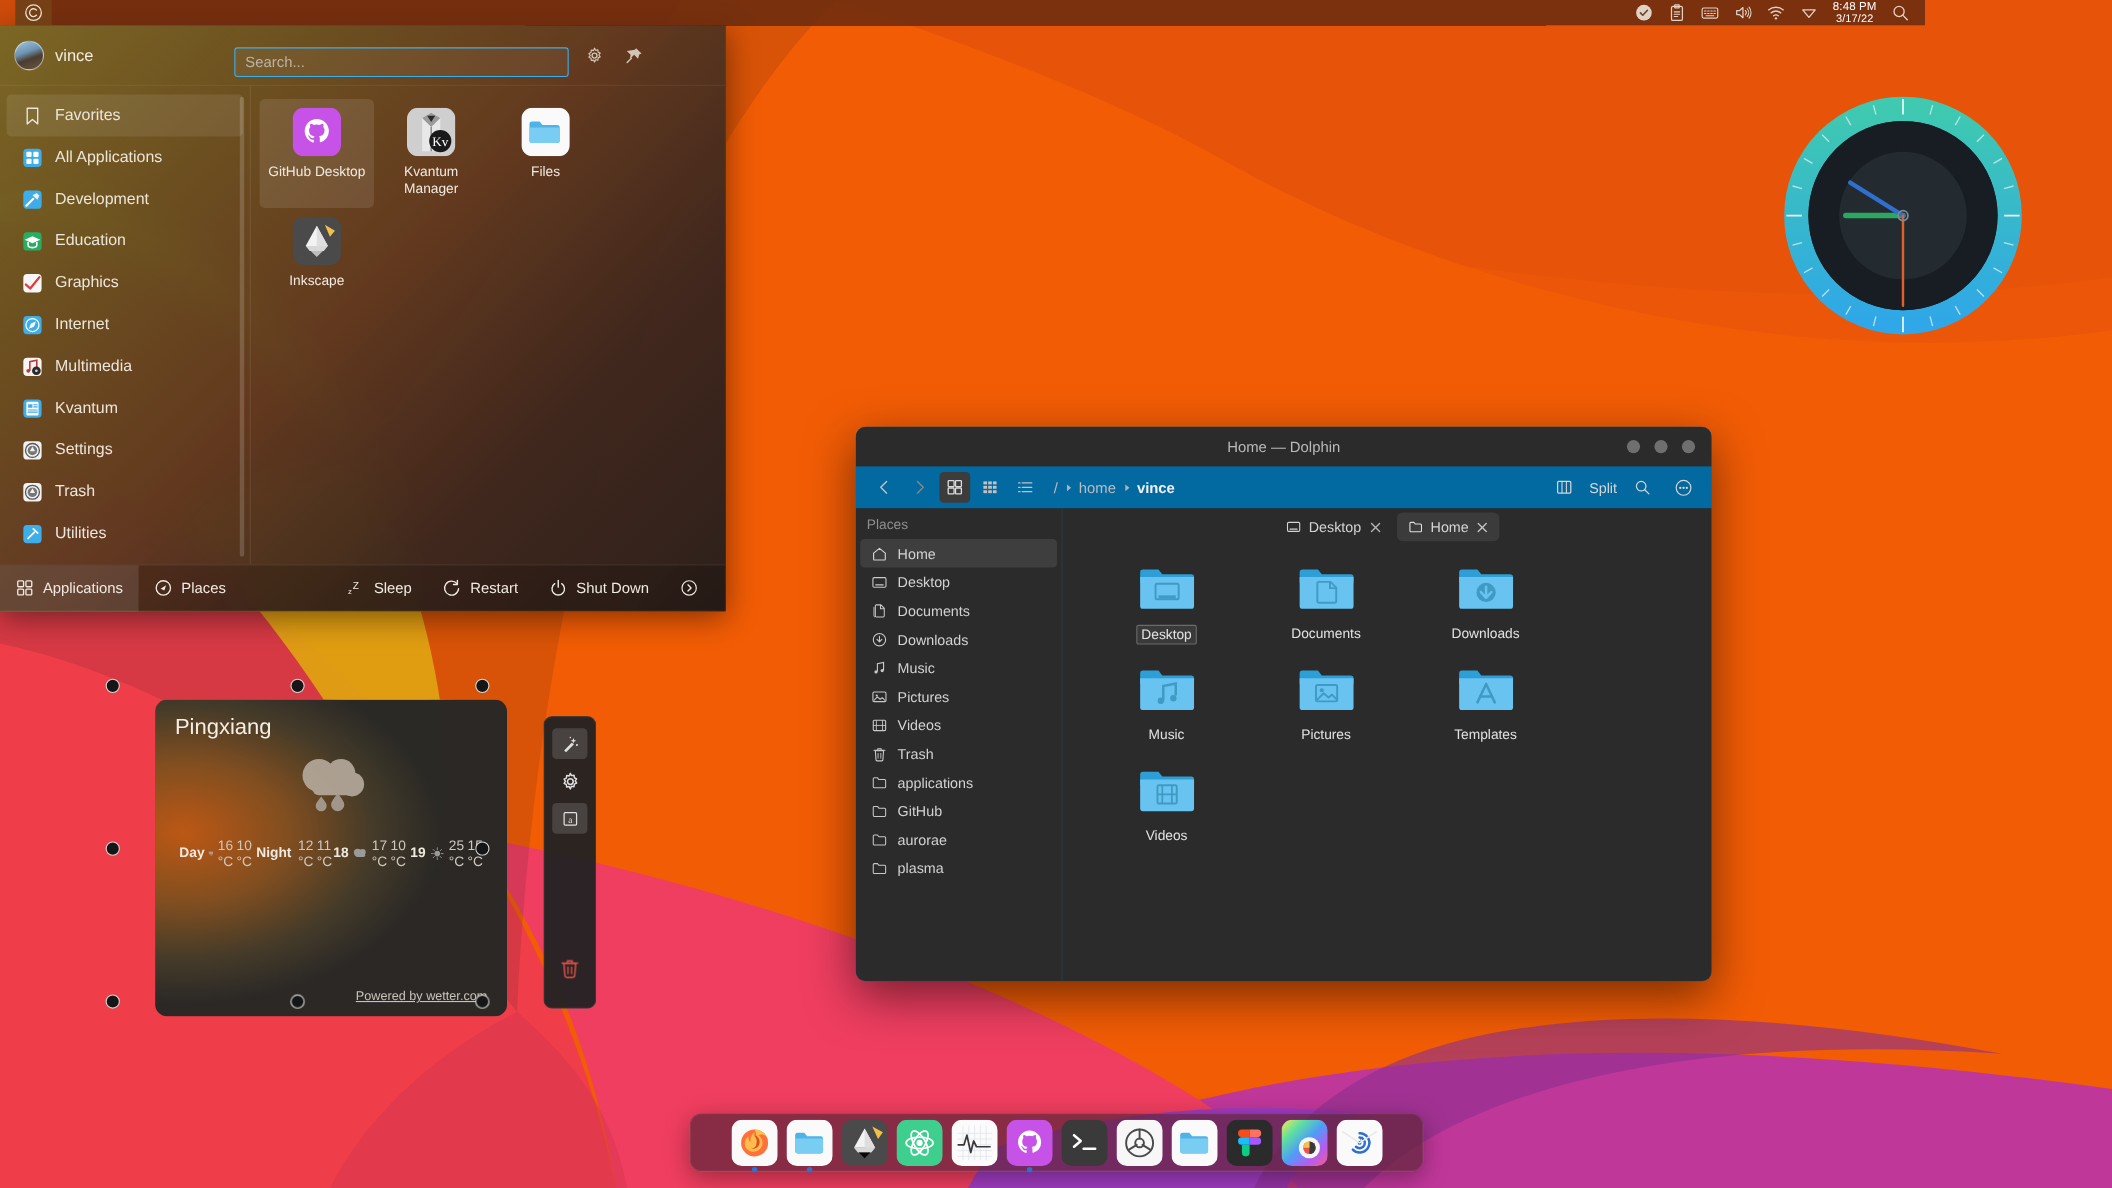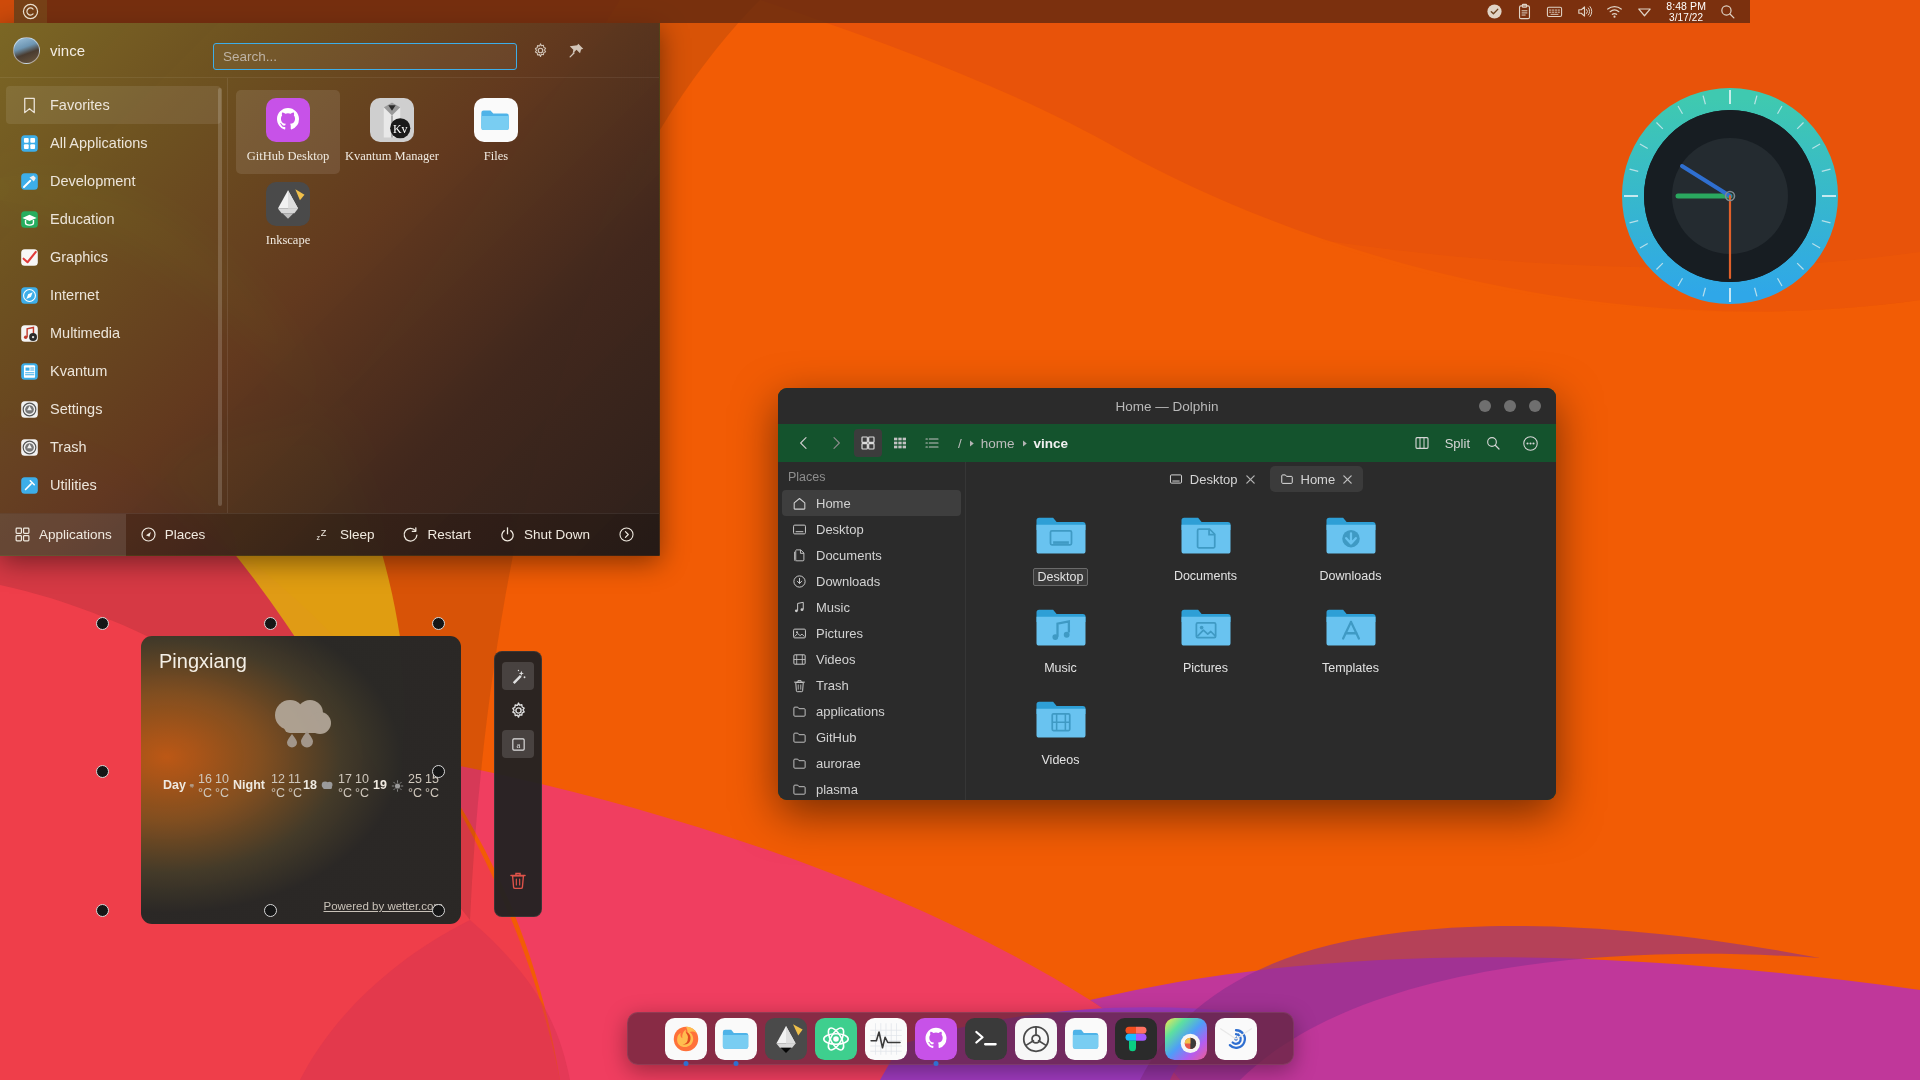--- a/index.html
+++ b/index.html
@@ -77,21 +77,21 @@
   .cat-ico { width:19px; height:19px; flex:none; display:block; }
   #cat-scroll { position:absolute; right:5px; top:10px; width:4px; height:418px; background:rgba(255,255,255,.17); border-radius:2px; }
   #apps-pane { flex:1; border-left:1px solid rgba(255,255,255,.09); padding:12px 8px; }
   #apps-grid { display:flex; flex-wrap:wrap; }
   .app-tile {
     width:104px; padding:8px 4px 10px; border-radius:5px;
     display:flex; flex-direction:column; align-items:center; gap:7px;
   }
   .app-tile.sel { background:rgba(255,255,255,.10); }
   .app-ico { width:44px; height:44px; display:block; }
-  .app-label { color:#f0eae0; font-size:12.5px; text-align:center; line-height:15px;font-family:Liberation Serif, serif; }
+  .app-label { color:#f0eae0; font-size:12.5px; text-align:center; line-height:15px; }
   #launcher-footer {
     height:42px; display:flex; align-items:center;
     background:rgba(0,0,0,.16);
     border-top:1px solid rgba(255,255,255,.08);
     padding-right:10px;
   }
   .foot-btn {
     height:42px; display:flex; align-items:center; gap:8px; padding:0 14px;
     color:#f0eae0; font-size:13.5px;
   }
@@ -107,21 +107,21 @@
   #weather-card {
     position:absolute; left:21px; top:18px; width:320px; height:288px;
     border-radius:11px;
     background:
       radial-gradient(ellipse 300px 200px at 8% 42%, rgba(200,92,20,.92) 0%, rgba(150,90,30,.78) 32%, rgba(70,62,42,.86) 58%, rgba(42,40,38,.93) 78%),
       rgba(40,38,36,.95);
     backdrop-filter:blur(8px);
     padding:14px 18px 10px;
     display:flex; flex-direction:column;
   }
-  #weather-city { color:#f4efe6; font-size:20px; margin-bottom:16px; }
+  #weather-city { color:#f4efe6; font-size:20px; margin-bottom:6px; }
   #weather-main-ico { align-self:center; margin:4px 0 14px; }
   #forecast { display:flex; justify-content:space-between; padding:0 4px; }
   .fc { display:flex; align-items:center; gap:3px; width:66px; }
   .fc-day { color:#efe9e0; font-size:12.5px; font-weight:bold; margin-bottom:3px; }
   .fc-hi { color:#cfc7bc; font-size:12.5px; }
   .fc-lo { color:#cfc7bc; font-size:12.5px; }
   #weather-credit { margin-top:auto; text-align:right; }
   #weather-credit a { color:#c9c2b8; font-size:11.5px; text-decoration:underline; }
   .handle {
     position:absolute; width:13px; height:13px; border-radius:50%;
@@ -132,22 +132,22 @@
     background:rgba(34,34,34,.96); border:1px solid rgba(255,255,255,.08);
     border-radius:8px; display:flex; flex-direction:column; align-items:center;
     padding:10px 0; gap:6px; z-index:21;
   }
   .wt-btn { width:32px; height:28px; display:flex; align-items:center; justify-content:center; border-radius:4px; }
   .wt-btn.active { background:rgba(255,255,255,.14); }
   #wt-trash { margin-top:auto; margin-bottom:12px; }
 
   
   #dolphin {
-    position:absolute; left:778px; top:388px; width:778px; height:412px;
-    background:#14532d; border-radius:9px; z-index:30;
+    position:absolute; left:778px; top:388px; width:778px; height:504px;
+    background:#0369a1; border-radius:9px; z-index:30;
     box-shadow:0 14px 44px rgba(0,0,0,.5);
     display:flex; flex-direction:column; overflow:hidden;
   }
   #dolphin-titlebar {
     height:36px; background:#2b2b2b; display:flex; align-items:center; justify-content:center;
     position:relative; flex:none;
   }
   #dolphin-title { color:#b9b9b9; font-size:13.5px; }
   #win-controls { position:absolute; right:15px; top:0; height:36px; display:flex; align-items:center; gap:13px; }
   .win-btn { width:12px; height:12px; border-radius:50%; background:#6f6f6f; }

